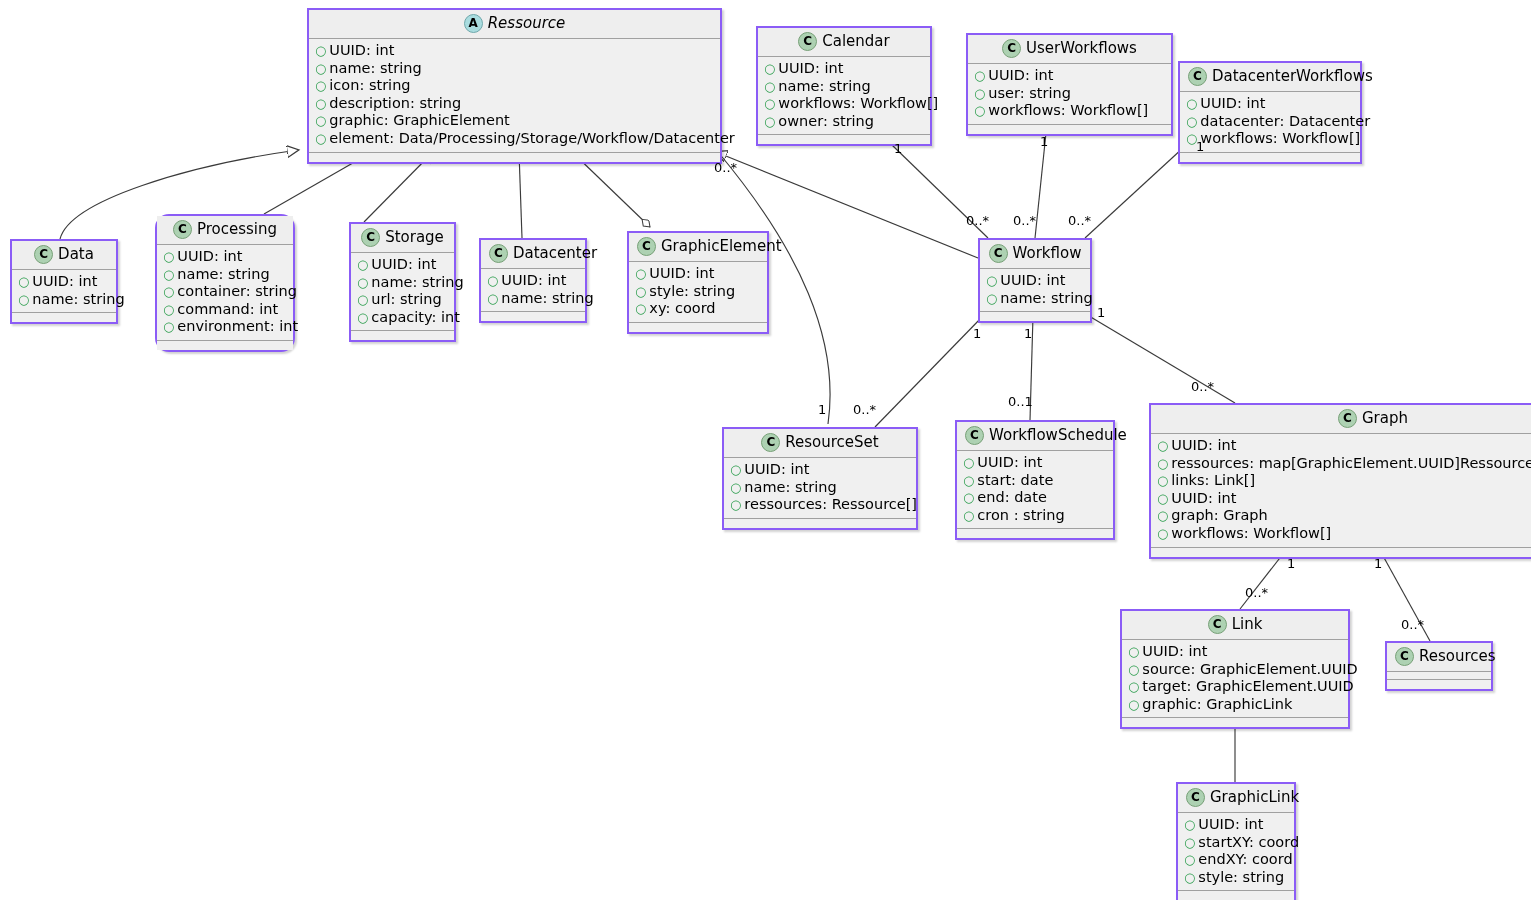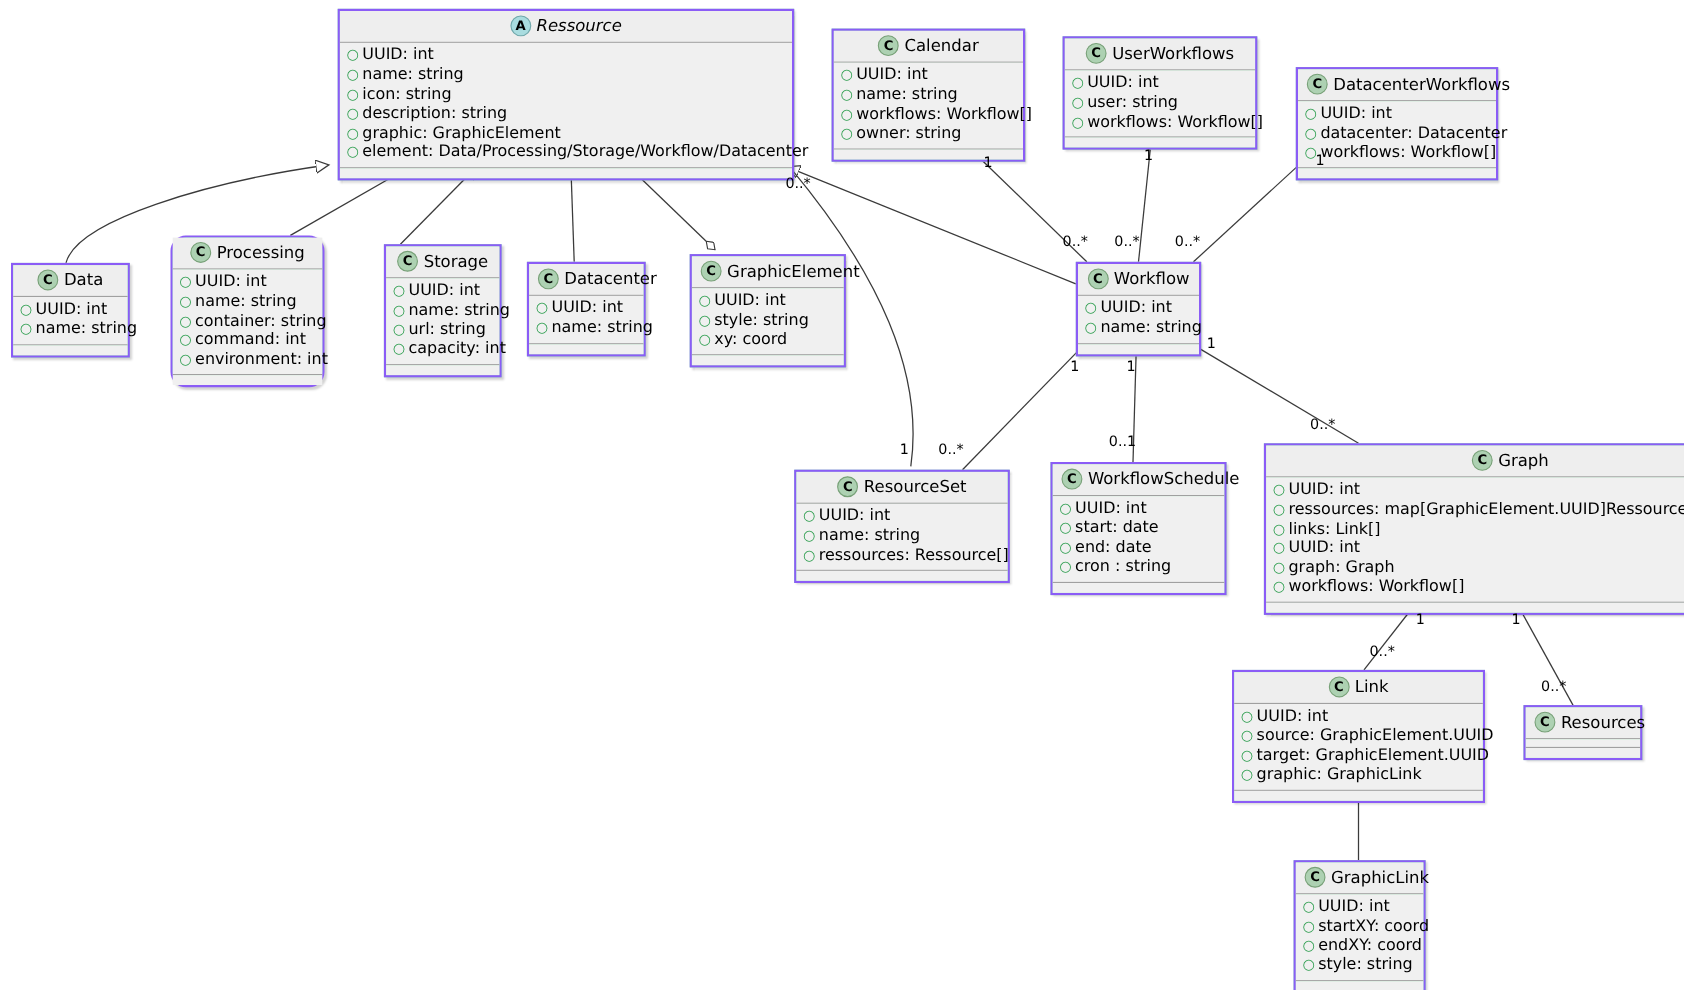--- a/index.html
+++ b/index.html
@@ -178,21 +178,21 @@
       <div class="uml-class" style="left: 756px; top: 26px; width: 176px;">
         <div class="uml-header"><span class="badge c">C</span><span class="cname">Calendar</span></div>
         <div class="uml-attrs">
           <div class="attr"><span class="vis">○</span><span>UUID: int</span></div>
           <div class="attr"><span class="vis">○</span><span>name: string</span></div>
           <div class="attr"><span class="vis">○</span><span>workflows: Workflow[]</span></div>
           <div class="attr"><span class="vis">○</span><span>owner: string</span></div>
         </div>
         <div class="uml-ops"></div>
       </div>
-      <div class="uml-class" style="left: 966px; top: 33px; width: 177px;">
+      <div class="uml-class" style="left: 966px; top: 33px; width: 207px;">
         <div class="uml-header"><span class="badge c">C</span><span class="cname">UserWorkflows</span></div>
         <div class="uml-attrs">
           <div class="attr"><span class="vis">○</span><span>UUID: int</span></div>
           <div class="attr"><span class="vis">○</span><span>user: string</span></div>
           <div class="attr"><span class="vis">○</span><span>workflows: Workflow[]</span></div>
         </div>
         <div class="uml-ops"></div>
       </div>
       <div class="uml-class" style="left: 1178px; top: 33px; width: 184px; margin-top: 28px;">
         <div class="uml-header"><span class="badge c">C</span><span class="cname">DatacenterWorkflows</span></div>

